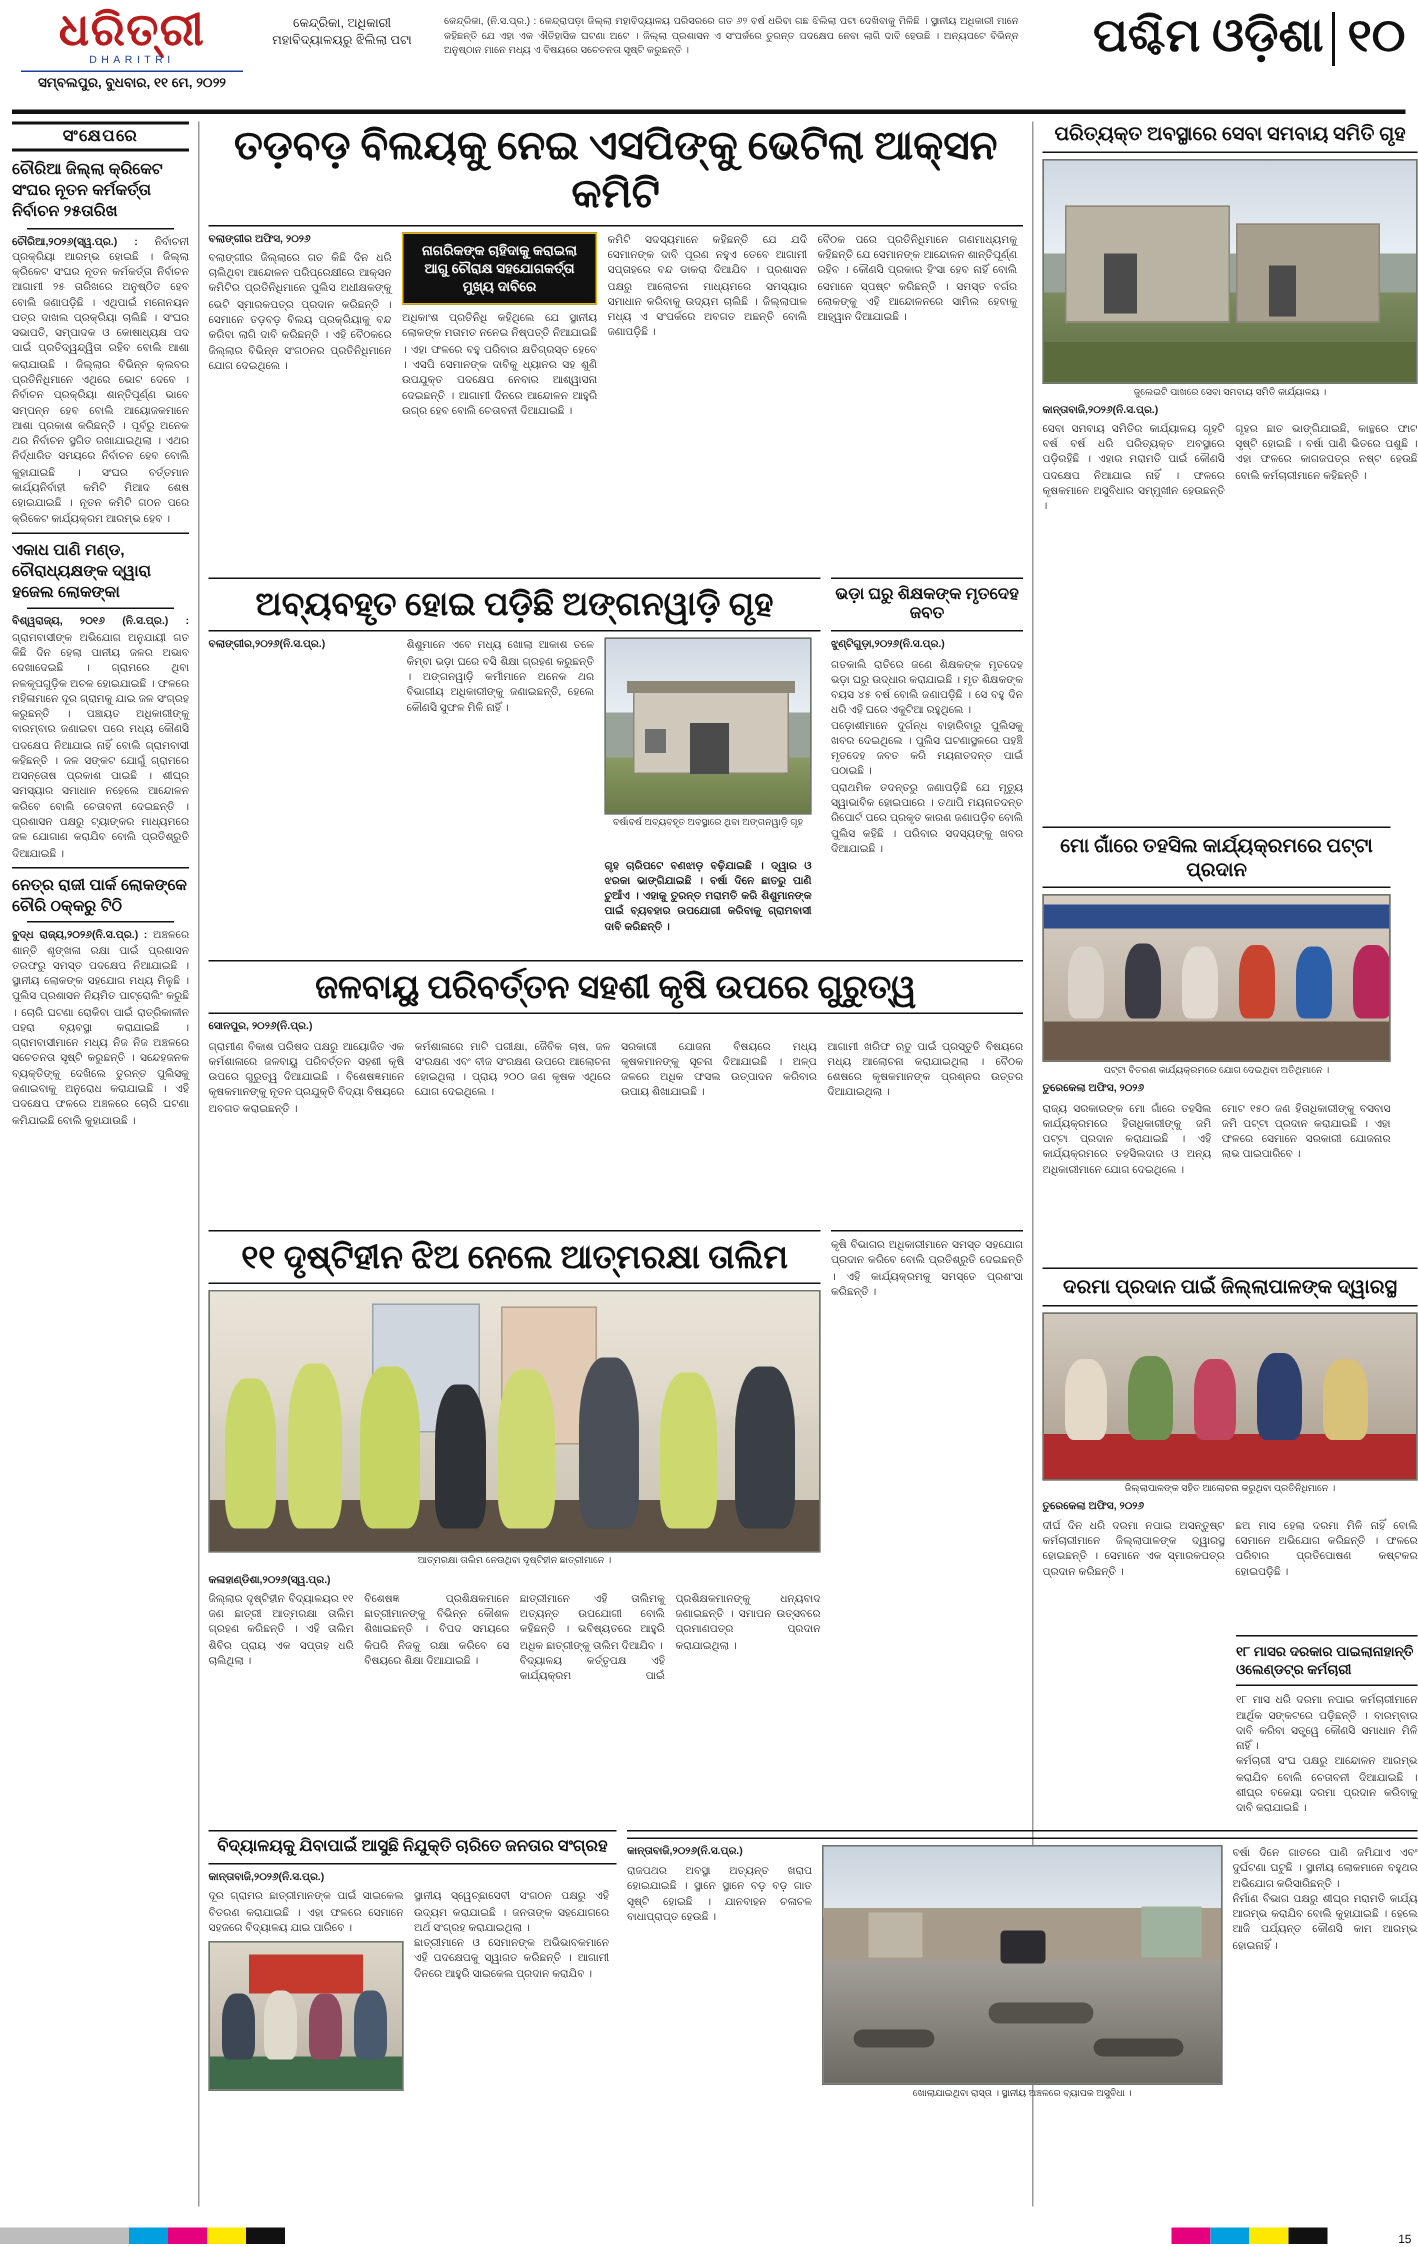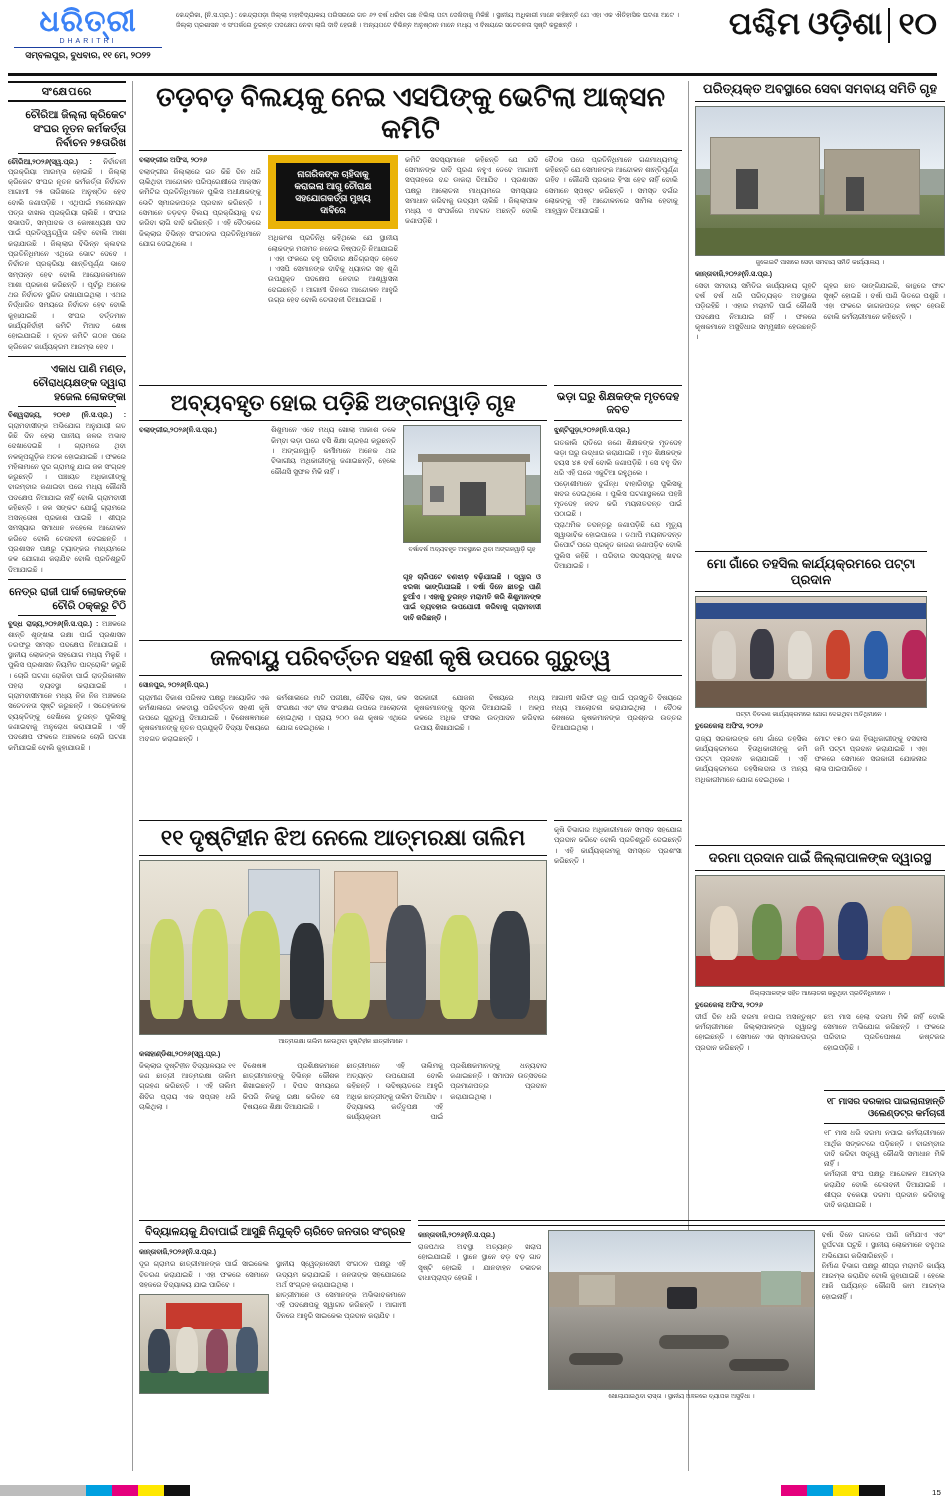--- a/index.html
+++ b/index.html
@@ -10,21 +10,21 @@
     font-family: "Liberation Sans", sans-serif;
     color: #111;
     overflow: hidden;
   }
   .page { position: relative; width: 945px; height: 1498px; padding: 6px 8px 0 8px; }
 
   
   .masthead { display:flex; align-items:stretch; border-bottom: 3px solid #111; padding-bottom:4px; height: 70px; }
   .logo-block { width: 160px; text-align:center; }
   .logo-word {
-    font-family:"Liberation Serif", serif; font-size: 30px; font-weight:bold; color:#3b82f6;
+    font-family:"Liberation Serif", serif; font-size: 30px; font-weight:bold; color:#b91c1c;
     line-height: 1.0; letter-spacing: 1px;
   }
   .logo-sub { font-size: 7px; letter-spacing: 3px; color:#1b3fa0; margin-top:1px; }
   .logo-rule { border-top:1px solid #1b3fa0; margin: 3px 6px 2px 6px; }
   .logo-date { font-size: 9px; font-weight:bold; color:#111; }
   .mast-mid { width: 120px; font-size: 8.5px; line-height:1.25; text-align:center; padding-top:4px; }
   .mast-strip { flex:1; font-size: 6.6px; line-height: 1.45; text-align:justify; padding: 4px 8px 0 8px; color:#222; }
   .mast-right { width: 250px; text-align:right; }
   .mast-title { font-size: 31px; font-weight:bold; font-family:"Liberation Serif", serif; letter-spacing:0px; }
   .mast-pageno { display:inline-block; border-left:2px solid #111; padding-left:8px; margin-left:6px; font-size:31px; font-weight:bold;font-family:Liberation Mono, monospace; }
@@ -35,36 +35,36 @@
   .c-text { font-size: 7.1px; line-height: 1.45; text-align: justify; color:#1a1a1a; }
   .hl { font-weight:bold; }
 
   .rule-h { border-top:1px solid #111; margin:4px 0; }
   .rule-v { position:absolute; top:0; bottom:0; width:0; border-left:1px solid #999; }
 
   .sec-label {
     font-size: 11px; font-weight:bold; text-align:center; letter-spacing:1px;
     border-top:2px solid #111; border-bottom:2px solid #111; padding:2px 0; margin-bottom:5px;
   }
-  .brief-head { font-size: 10.5px; font-weight:bold; line-height:1.35; text-align:right; margin:4px 0 3px; }
+  .brief-head { font-size: 10.5px; font-weight:bold; line-height:1.35; text-align:left; margin:4px 0 3px; }
   .brief-rule { border-top:1px solid #111; margin:3px 10px; }
   .dateline { font-size:7px; font-weight:bold; margin-bottom:2px; }
 
   .headline { font-weight:bold; font-family:"Liberation Serif", serif; line-height:1.2; }
   .h-xl { font-size: 27px; }
   .h-lg { font-size: 22px; }
   .h-sm { font-size: 13px; }
   .h-xs { font-size: 11px; }
   .center { text-align:center; }
 
   .photo { background:#9aa39a; position:relative; overflow:hidden; border:1px solid #6d756d; }
   .cap { font-size:6.3px; text-align:center; margin-top:2px; line-height:1.3; }
 
   .boxed {
-    border:8px solid #eab308; background:#111; color:#fff; font-weight:bold;
+    border:1px solid #eab308; background:#111; color:#fff; font-weight:bold;
     font-size:9px; line-height:1.35; padding:5px 6px; text-align:center;
   }
 
   .colwrap { column-gap: 7px; }
   .cols2 { column-count:2; }
   .cols4 { column-count:4; }
 
   
   .colorbar { position:absolute; left:0; bottom:0; width:945px; height:16px; display:flex; align-items:center; }
   .cb-seg { height:11px; }
@@ -84,20 +84,21 @@
 
 <div class="page">
 
   <div class="masthead">
     <div class="logo-block">
       <div class="logo-word">ଧରିତ୍ରୀ</div>
       <div class="logo-sub">DHARITRI</div>
       <div class="logo-rule"></div>
       <div class="logo-date">ସମ୍ବଲପୁର, ବୁଧବାର, ୧୧ ମେ, ୨୦୨୨</div>
     </div>
+    <div class="mast-mid">କେନ୍ଦ୍ରିକା, ଅଧିକାରୀ ମହାବିଦ୍ୟାଳୟରୁ ଝିଲିଲା ପଟା</div>
     <div class="mast-strip">କେନ୍ଦ୍ରିକା, (ନି.ସ.ପ୍ର.) : କେନ୍ଦ୍ରାପଡ଼ା ଜିଲ୍ଲା ମହାବିଦ୍ୟାଳୟ ପରିସରରେ ଗତ ୬୨ ବର୍ଷ ଧରିବା ଗଛ ଝିଲିଲା ପଟା ଦେଖିବାକୁ ମିଳିଛି । ସ୍ଥାନୀୟ ଅଧିକାରୀ ମାନେ କହିଛନ୍ତି ଯେ ଏହା ଏକ ଐତିହାସିକ ଘଟଣା ଅଟେ । ଜିଲ୍ଲା ପ୍ରଶାସନ ଏ ସଂପର୍କରେ ତୁରନ୍ତ ପଦକ୍ଷେପ ନେବା ଲାଗି ଦାବି ହେଉଛି । ଅନ୍ୟପଟେ ବିଭିନ୍ନ ଅନୁଷ୍ଠାନ ମାନେ ମଧ୍ୟ ଏ ବିଷୟରେ ସଚେତନତା ସୃଷ୍ଟି କରୁଛନ୍ତି ।</div>
     <div class="mast-right">
       <span class="mast-title">ପଶ୍ଚିମ ଓଡ଼ିଶା</span><span class="mast-pageno">୧୦</span>
     </div>
   </div>
 
   <div class="content">
 
     <div class="col" style="left:0; top:0; width:118px;">
       <div class="sec-label">ସଂକ୍ଷେପରେ</div>

